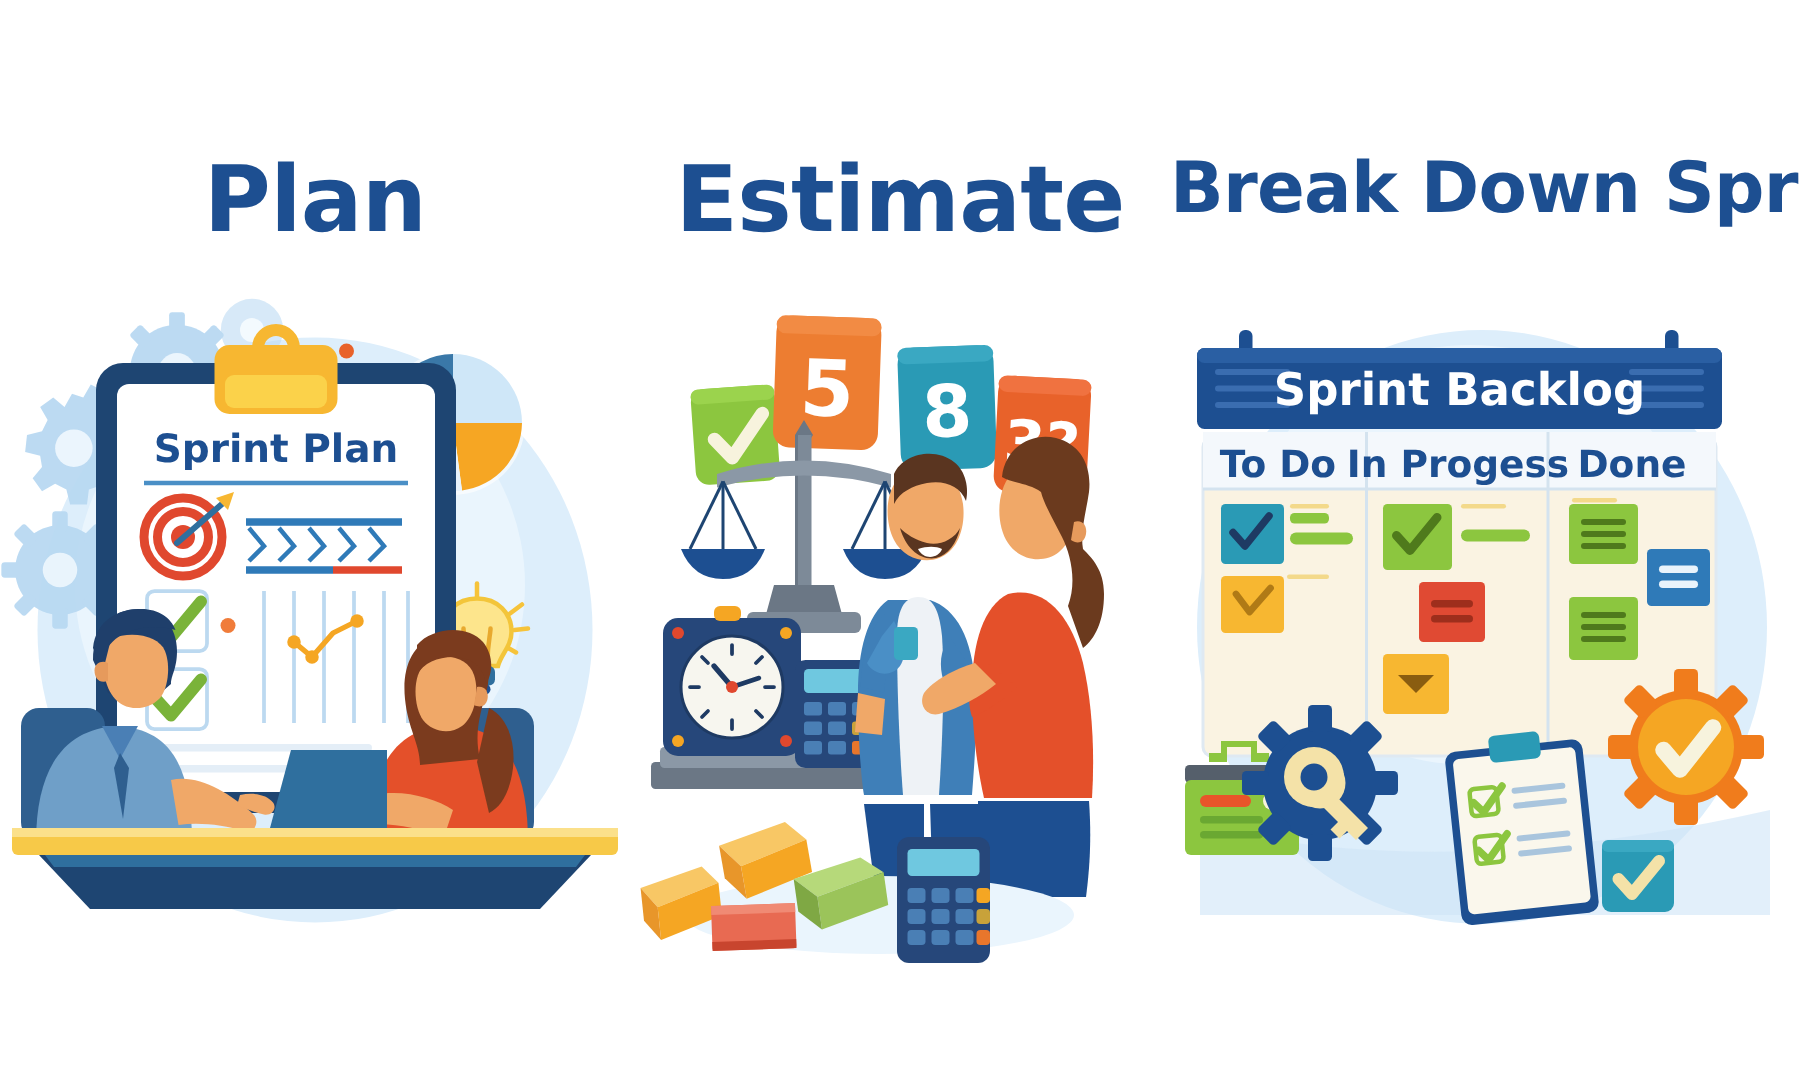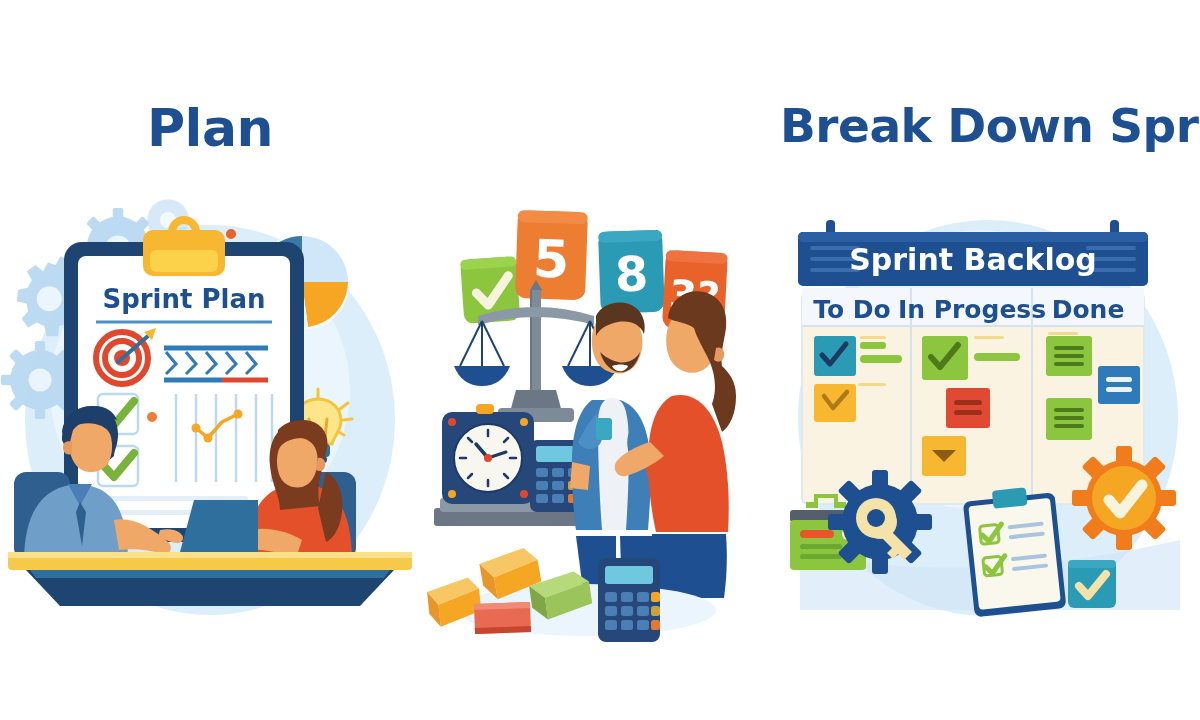--- a/index.html
+++ b/index.html
@@ -20,21 +20,21 @@
     top:0; height:720px;
   }
   #panel-plan   { left:0px;   width:420px; }
   #panel-est    { left:420px; width:360px; }
   #panel-sprint { left:780px; width:420px; }
 
   .panel-title {
     position:absolute;
     top:98px; left:0; width:100%;
     text-align:center;
-    font-size:52px;
+    font-size:61px;
     font-weight:700;
     letter-spacing:-0.5px;
     color:#1d4f91;
     font-family:"DejaVu Sans", sans-serif;
     white-space:nowrap;
   }
   #panel-sprint .panel-title { font-size:47px; }
 
   .art { position:absolute; top:190px; left:0; width:100%; height:480px; }
   .art svg { display:block; width:100%; height:100%; }
@@ -220,20 +220,21 @@
           <rect x="8" y="362" width="404" height="18" rx="4" fill="#f7c948"></rect>
           <rect x="8" y="362" width="404" height="6" fill="#fbe08a"></rect>
           <path d="M26,380 l368,0 -34,36 -300,0 Z" fill="#1e4572"></path>
           <path d="M30,380 l360,0 -6,8 -348,0 Z" fill="#2f6f9e"></path>
         </g>
       </svg>
     </div>
   </section>
 
   <section class="panel" id="panel-est">
+    <h2 class="panel-title">Estimate</h2>
     <div class="art">
       <svg viewBox="0 0 360 480" xmlns="http://www.w3.org/2000/svg">
 
         <g>
           <g transform="translate(40,70) rotate(-4)">
             <rect x="0" y="0" width="56" height="64" rx="9" fill="#8cc63f"></rect>
             <rect x="0" y="0" width="56" height="10" rx="5" fill="#9bd34d"></rect>
             <path d="M14,34 l11,13 22,-28" fill="none" stroke="#f7f3dd" stroke-width="9" stroke-linecap="round" stroke-linejoin="round"></path>
           </g>
           <g transform="translate(98,20) rotate(2)">

